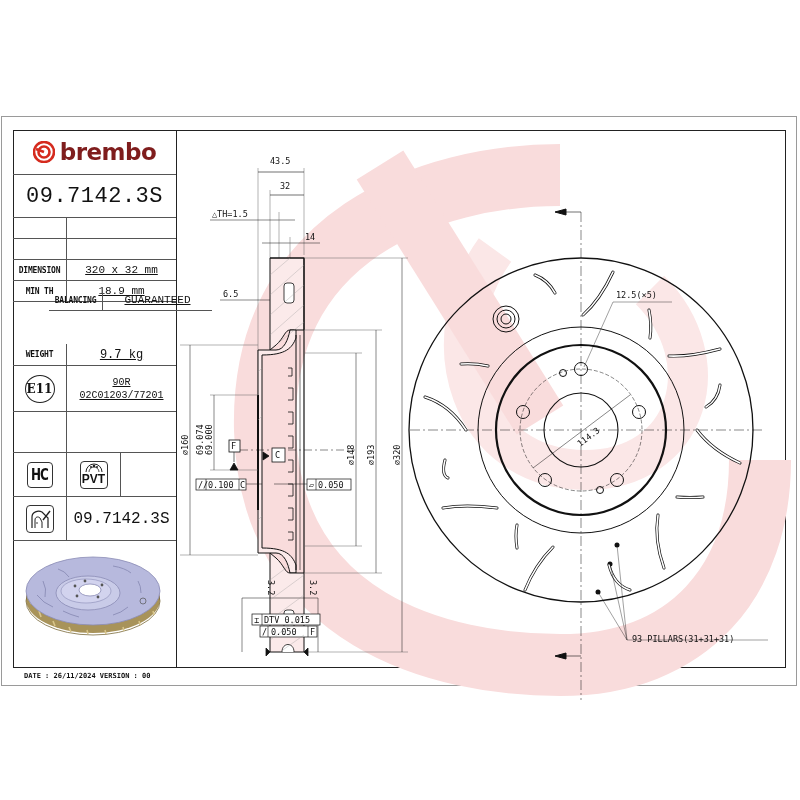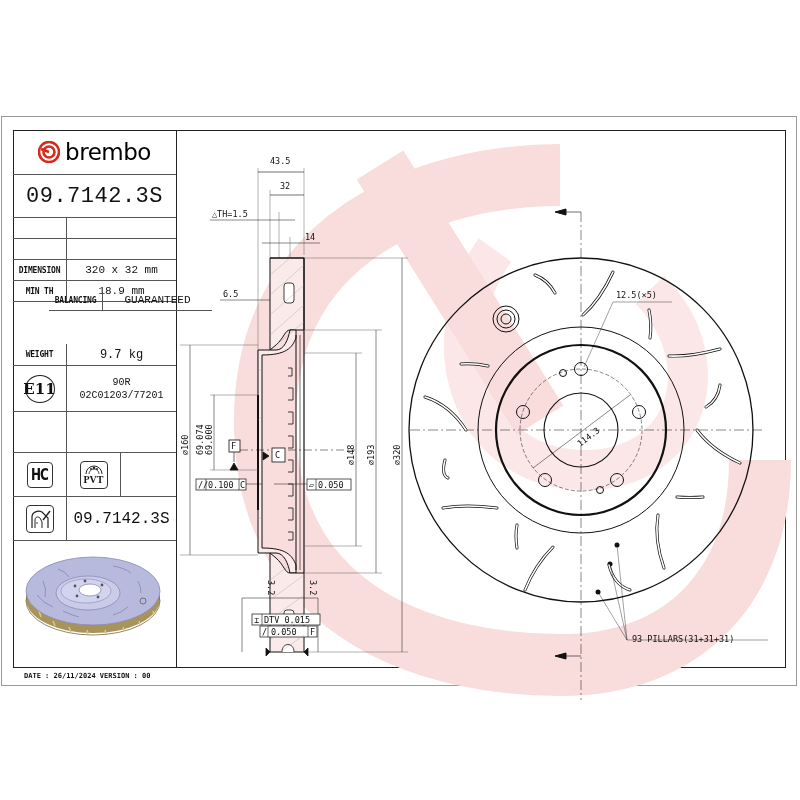--- a/index.html
+++ b/index.html
@@ -5,24 +5,24 @@
   html,body{margin:0;padding:0;background:#fff;}
   body{width:800px;height:800px;position:relative;overflow:hidden;font-family:"Liberation Sans",sans-serif;color:#111;}
   .sheet{position:absolute;left:1px;top:116px;width:796px;height:570px;border:1px solid #9a9a9a;border-bottom:1px solid #9a9a9a;box-sizing:border-box;}
   .frame{position:absolute;left:13px;top:130px;width:773px;height:538px;border:1.3px solid #222;box-sizing:border-box;}
   .leftpanel{position:absolute;left:13px;top:130px;width:164px;height:538px;border-right:1.3px solid #222;box-sizing:border-box;}
   .row{position:absolute;left:0;width:163px;border-bottom:1px solid #555;box-sizing:border-box;}
   .cell{position:absolute;top:0;height:100%;display:flex;align-items:center;justify-content:center;box-sizing:border-box;text-align:center;}
   .c1{left:0;width:54px;border-right:1px solid #555;}
   .c2{left:54px;width:109px;}
   .lbl{font-family:"DejaVu Sans Mono","Liberation Mono",monospace;font-size:8px;font-weight:bold;letter-spacing:-0.2px;}
-  .val{font-family:"Liberation Mono","DejaVu Sans Mono",monospace;font-size:11px;}
+  .val{font-family:"Liberation Mono","DejaVu Sans Mono",monospace;font-size:11px;text-decoration:underline;}
   .pn{font-family:"Liberation Mono","DejaVu Sans Mono",monospace;font-size:22px;letter-spacing:0.5px;}
   .pn2{font-family:"Liberation Mono","DejaVu Sans Mono",monospace;font-size:16px;}
-  .brand{color:#000000;font-size:23px;font-weight:normal;font-family:"DejaVu Sans",sans-serif;letter-spacing:-0.5px;}
+  .brand{color:#7f1d1d;font-size:23px;font-weight:bold;font-family:"DejaVu Sans",sans-serif;letter-spacing:-0.5px;}
   .footer{position:absolute;left:24px;top:672px;font-family:"DejaVu Sans Mono",monospace;font-size:7px;font-weight:bold;}
   .drawing{position:absolute;left:0;top:0;width:800px;height:800px;}
   .dimtxt{font-family:"DejaVu Sans Mono","Liberation Mono",monospace;font-size:8.5px;fill:#111;}
   .badge{border:1.3px solid #333;border-radius:4px;display:flex;align-items:center;justify-content:center;box-sizing:border-box;}
 </style>
 </head>
 <body>
 
 <div class="sheet"></div>
 <div class="frame"></div>
@@ -300,21 +300,21 @@
     <div class="cell c1">
         <span class="lbl">WEIGHT</span>
       </div>
     <div class="cell c2">
         <span class="val" style="font-size:12px;">9.7 kg</span>
       </div>
   </div>
 
   <div class="row" style="top:236px;height:46px;">
     <div class="cell c1">
-      <div style="width:28px;height:26px;border:1.5px solid #222;border-radius:50%;display:flex;align-items:center;justify-content:center;font-family:'DejaVu Serif',serif;font-weight:bold;font-size:15px;">
+      <div style="width:28px;height:26px;border:1.5px solid #222;border-radius:50%;display:flex;align-items:center;justify-content:center;font-family:'DejaVu Serif',serif;font-weight:bold;font-size:12px;">
         <span>E11</span>
       </div>
     </div>
     <div class="cell c2" style="flex-direction:column;line-height:13px;">
       <span class="val" style="font-size:10px;">90R</span>
       <span class="val" style="font-size:10px;">02C01203/77201</span>
     </div>
   </div>
 
   <div class="row" style="top:282px;height:41px;">
@@ -330,21 +330,21 @@
     </div>
     <div class="cell" style="left:54px;width:54px;border-right:1px solid #555;">
       <div class="badge" style="width:28px;height:28px;flex-direction:column;">
         <svg width="18" height="9" viewBox="0 0 18 9">
           <path d="M 1 9 A 8 8 0 0 1 17 9" fill="none" stroke="#222" stroke-width="1"></path>
           <path d="M 4 9 A 5 5 0 0 1 14 9" fill="none" stroke="#222" stroke-width="0.8"></path>
           <circle cx="9" cy="3" r="1.3" fill="#222"></circle>
             <circle cx="6" cy="4" r="1" fill="#222"></circle>
             <circle cx="12" cy="4" r="1" fill="#222"></circle>
         </svg>
-        <span style="font-family:Liberation Serif, serif;font-weight:bold;font-size:10px;">PVT</span>
+        <span style="font-family:Liberation Sans, sans-serif;font-weight:bold;font-size:12px;">PVT</span>
       </div>
     </div>
   </div>
 
   <div class="row" style="top:367px;height:44px;">
     <div class="cell c1">
       <div class="badge" style="width:28px;height:28px;">
         <svg width="22" height="22" viewBox="0 0 22 22">
           <path d="M 3 20 L 3 9 C 3 4 9 2 13 4 L 19 10 L 19 20" fill="none" stroke="#222" stroke-width="1.2"></path>
           <path d="M 6 20 L 6 12 C 6 9 9 8 11 10 L 13 14 L 13 20" fill="none" stroke="#222" stroke-width="1"></path>

